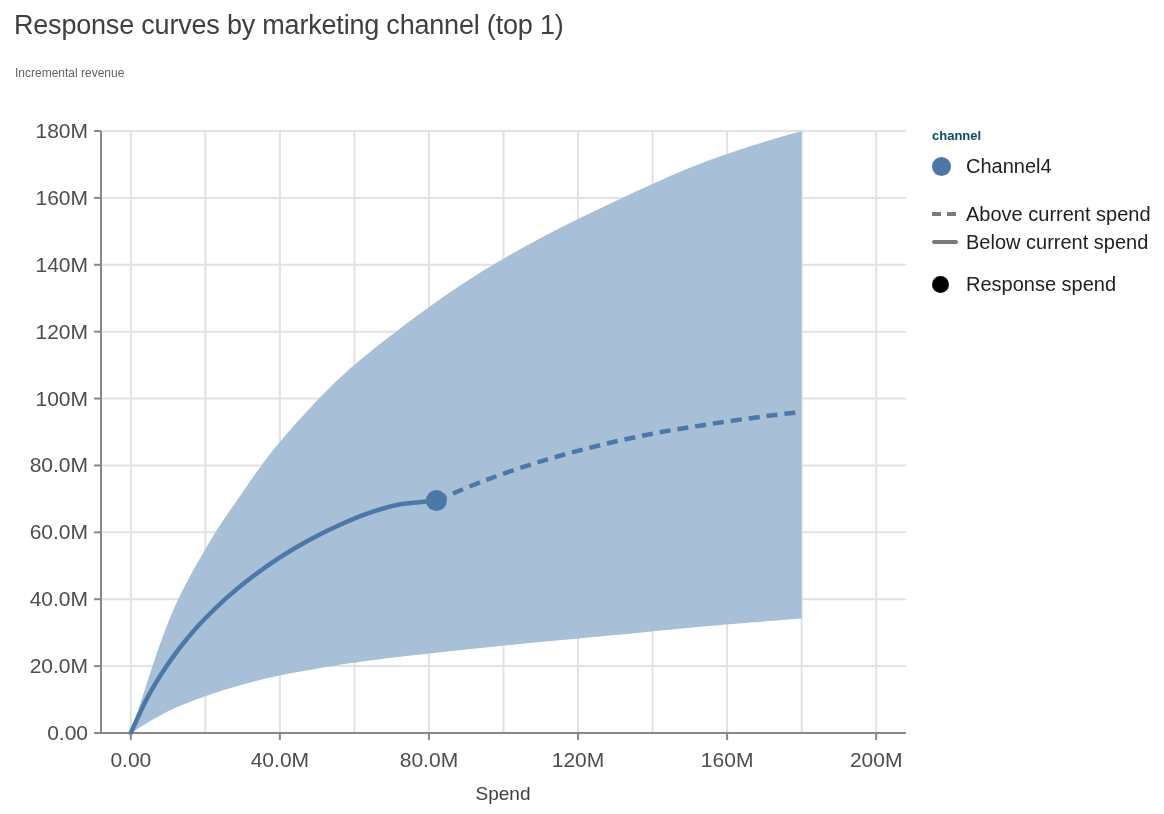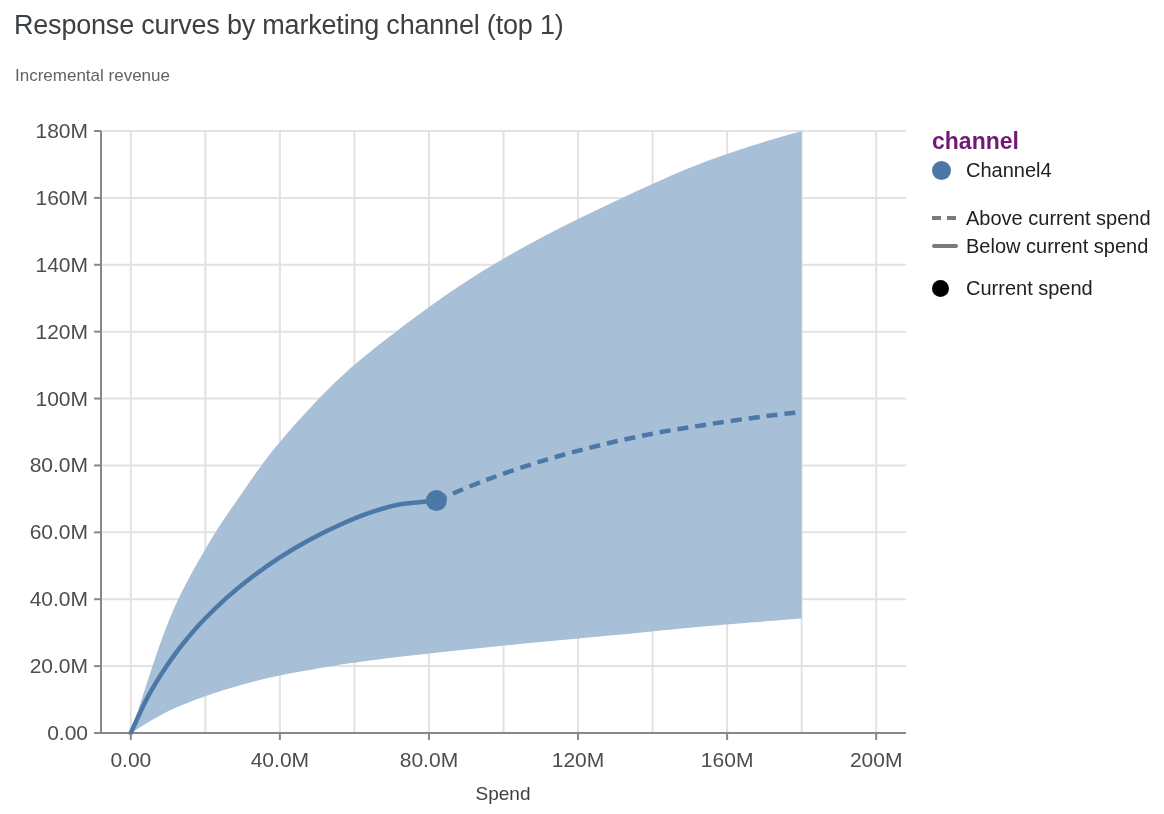--- a/index.html
+++ b/index.html
@@ -26,21 +26,21 @@
     font-size: 27px;
     font-weight: 400;
     color: #3c4043;
     letter-spacing: -0.2px;
     white-space: nowrap;
   }
   .chart-subtitle {
     position: absolute;
     left: 15px;
     top: 66px;
-    font-size: 17px;
+    font-size: 12px;
     font-weight: 400;
     color: #5f6368;
     white-space: nowrap;
   }
   #plot-svg {
     position: absolute;
     left: 0;
     top: 0;
   }
   .tick-label {
@@ -54,24 +54,24 @@
     fill: #3c4043;
   }
   
   .legend {
     position: absolute;
     left: 932px;
     top: 128px;
     width: 230px;
   }
   .legend-title {
-    font-size: 23px;
+    font-size: 13px;
     font-weight: bold;
-    color: #701a75;
-    margin-bottom: 2px;
+    color: #0c4a6e;
+    margin-bottom: 10px;
   }
   .legend-row {
     display: flex;
     align-items: center;
     height: 26px;
     margin-bottom: 2px;
   }
   .legend-swatch {
     width: 34px;
     flex: 0 0 34px;
@@ -223,17 +223,17 @@
       </span>
       <span class="legend-label">Below current spend</span>
     </div>
 
     <div class="legend-gap-small"></div>
 
     <div class="legend-row">
       <span class="legend-swatch">
         <span class="dot-small" id="sw-point" style="background:#000000;"></span>
       </span>
-      <span class="legend-label">Current spend</span>
+      <span class="legend-label">Response spend</span>
     </div>
   </div>
 
 </div>
 
 </body></html>

